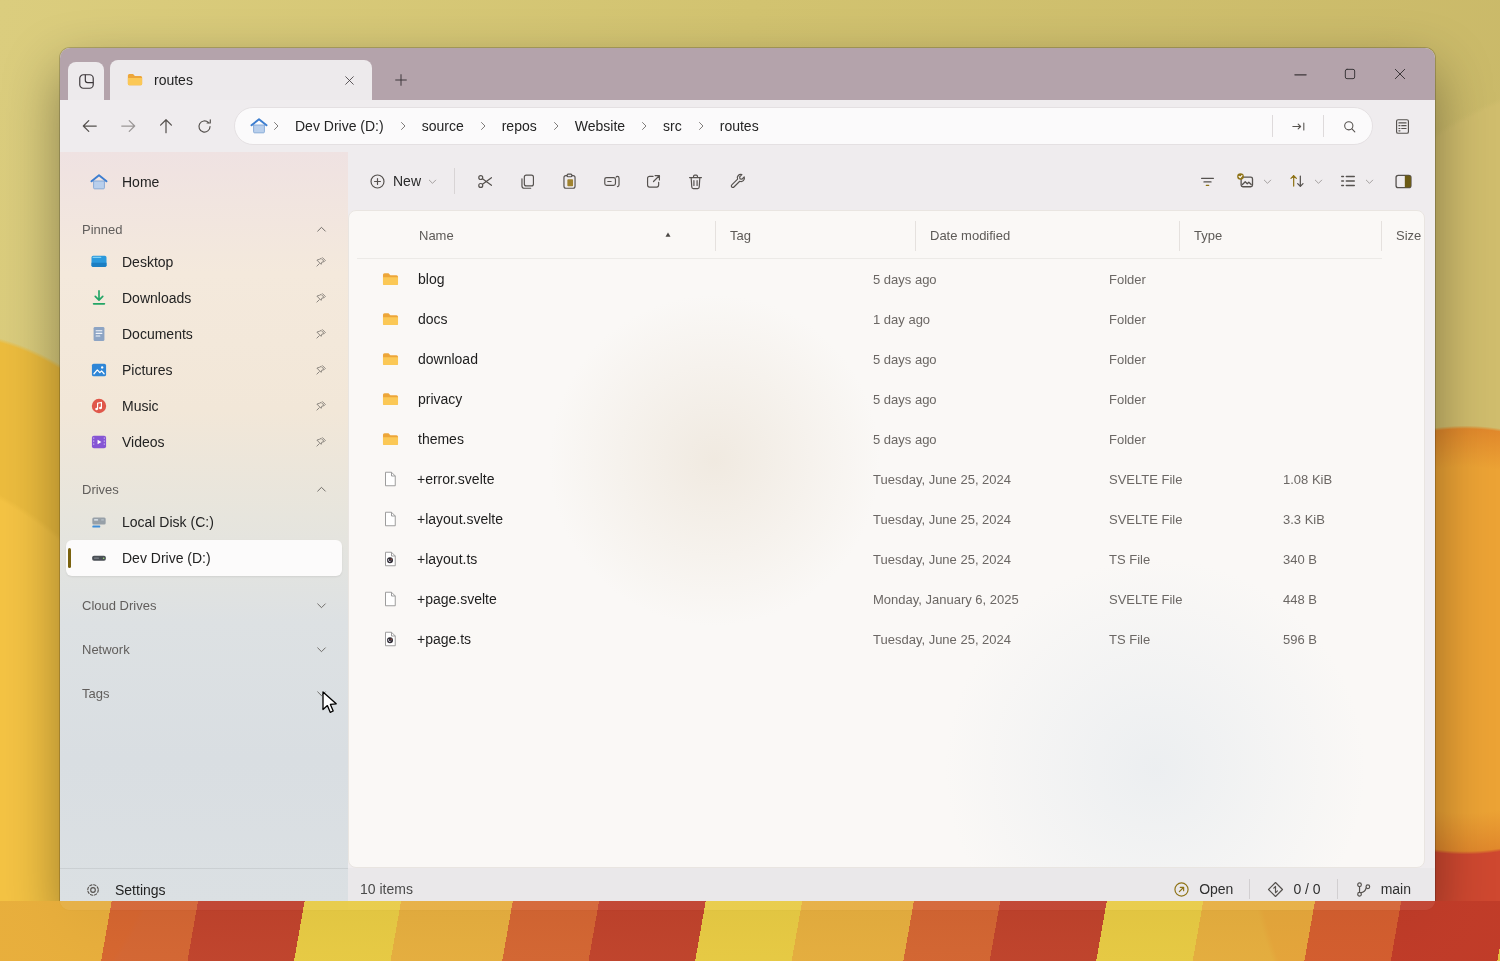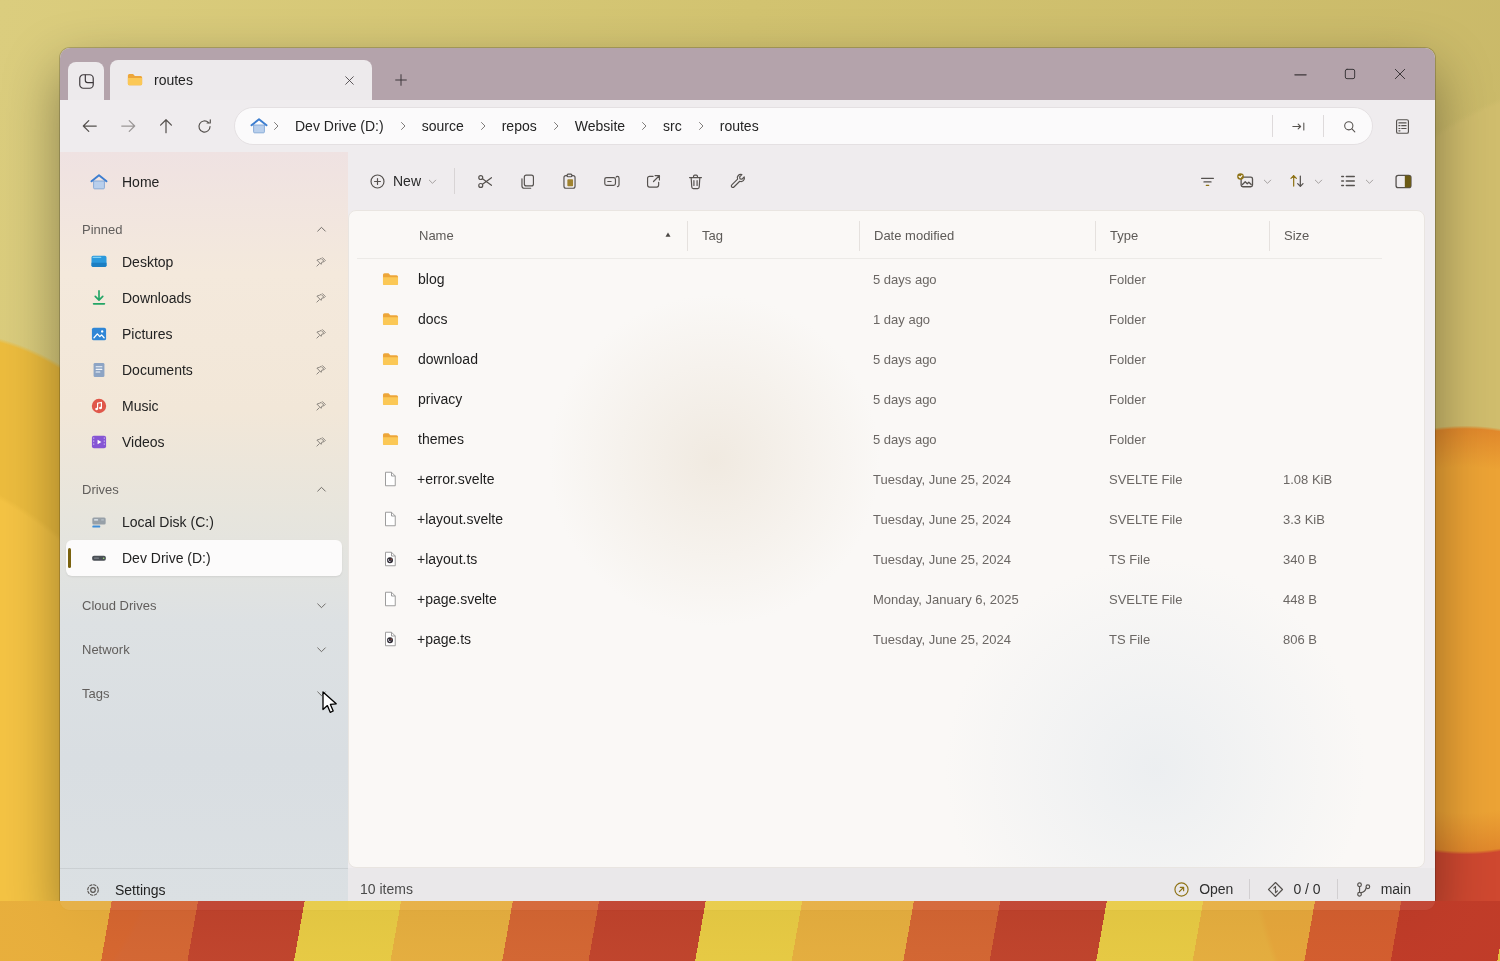--- a/index.html
+++ b/index.html
@@ -84,21 +84,21 @@
   .tb-spacer{ flex:1; }
 
   
   .filecard{ flex:1; margin:0 10px 0 0; background:#faf8f6; border-radius:8px; border:1px solid #e9e5e1;
     position:relative; overflow:hidden; min-height:0;
     background-image:
       radial-gradient(circle 230px at 34% 38%, rgba(235,226,213,.65), rgba(235,226,213,0) 72%),
       radial-gradient(circle 300px at 75% 85%, rgba(222,229,235,.5), rgba(222,229,235,0) 70%);
   }
   .grid{ display:grid; grid-template-columns:330px 172px 236px 174px 1fr; align-items:center; }
-  .fheader{ height:46px; border-bottom:1px solid #eceae7; margin:2px 42px 0 8px; }
+  .fheader{ height:46px; border-bottom:1px solid #eceae7; margin:2px 42px 0 8px;gap:28px; }
   .hcell{ font-size:13px; color:#5d5a57; padding-left:14px; height:30px; display:flex; align-items:center; }
   .hcell + .hcell{ border-left:1px solid #e5e1de; }
   .hcell.first{ padding-left:62px; }
   .sortmark{ margin-left:auto; margin-right:14px; }
   .frow{ height:40px; margin:0 42px 0 8px; border-radius:5px; }
   .fcell{ font-size:13px; color:#6b6764; padding-left:14px; white-space:nowrap; overflow:hidden; }
   .fcell.name{ font-size:14px; color:#1d1d1d; padding-left:24px; display:flex; align-items:center; gap:18px; }
 
   
   .statusbar{ height:42px; flex:none; background:#eae8ea; display:flex; align-items:center; padding:0 18px 0 12px; }
@@ -297,39 +297,39 @@
             </span>
             <span class="slabel">Downloads</span>
             <svg class="ic" width="14" height="14" viewBox="0 0 24 24" opacity=".75">
                 <path d="M14.5 4.5l5 5M12.7 6.3l5 5-4.3 1-1.2 3.7-7.2-7.2 3.7-1.2zM9 15l-4 4"></path>
               </svg>
           </div>
 
           <div class="sitem">
             <span class="sicon">
               <svg width="20" height="20" viewBox="0 0 24 24">
+                  <rect x="5.5" y="3.5" width="13" height="17" rx="1.6" fill="#8da4c4"></rect>
+                  <path d="M8.5 8h7M8.5 11.2h7M8.5 14.4h4.5" stroke="#f2f5fa" stroke-width="1.3" stroke-linecap="round"></path>
+                </svg>
+            </span>
+            <span class="slabel">Documents</span>
+            <svg class="ic" width="14" height="14" viewBox="0 0 24 24" opacity=".75">
+                <path d="M14.5 4.5l5 5M12.7 6.3l5 5-4.3 1-1.2 3.7-7.2-7.2 3.7-1.2zM9 15l-4 4"></path>
+              </svg>
+          </div>
+
+          <div class="sitem">
+            <span class="sicon">
+              <svg width="20" height="20" viewBox="0 0 24 24">
                   <rect x="3.5" y="4.5" width="17" height="15" rx="2.2" fill="#2f86d6"></rect>
                   <path d="M6 16.5l4-4.6 3 3.3 2.1-2.1 3 3.4" stroke="#fff" stroke-width="1.5" fill="none" stroke-linecap="round" stroke-linejoin="round"></path>
                   <circle cx="15.8" cy="8.9" r="1.4" fill="#fff"></circle>
                 </svg>
             </span>
             <span class="slabel">Pictures</span>
-            <svg class="ic" width="14" height="14" viewBox="0 0 24 24" opacity=".75">
-                <path d="M14.5 4.5l5 5M12.7 6.3l5 5-4.3 1-1.2 3.7-7.2-7.2 3.7-1.2zM9 15l-4 4"></path>
-              </svg>
-          </div>
-
-          <div class="sitem">
-            <span class="sicon">
-              <svg width="20" height="20" viewBox="0 0 24 24">
-                  <rect x="5.5" y="3.5" width="13" height="17" rx="1.6" fill="#8da4c4"></rect>
-                  <path d="M8.5 8h7M8.5 11.2h7M8.5 14.4h4.5" stroke="#f2f5fa" stroke-width="1.3" stroke-linecap="round"></path>
-                </svg>
-            </span>
-            <span class="slabel">Documents</span>
             <svg class="ic" width="14" height="14" viewBox="0 0 24 24" opacity=".75">
                 <path d="M14.5 4.5l5 5M12.7 6.3l5 5-4.3 1-1.2 3.7-7.2-7.2 3.7-1.2zM9 15l-4 4"></path>
               </svg>
           </div>
 
           <div class="sitem">
             <span class="sicon">
               <svg width="20" height="20" viewBox="0 0 24 24">
                   <circle cx="12" cy="12" r="8.6" fill="#e0574a"></circle>
                   <path d="M10.3 15.6V8.7l4.6-1v6.8" stroke="#fff" stroke-width="1.4" fill="none" stroke-linecap="round"></path>
@@ -680,21 +680,21 @@
                   <path d="M14 3v5h5" fill="none" stroke="#9a9a9a" stroke-width="1.3"></path>
                   <circle cx="12" cy="13.5" r="4" fill="#2e2b33"></circle>
                   <path d="M10.4 12.2a1.8 1.8 0 1 0 2.9 2" stroke="#e8e4f2" stroke-width="1.2" fill="none"></path>
                   <circle cx="13.6" cy="12.1" r=".9" fill="#d8694f"></circle>
                 </svg>
                 <span>+page.ts</span>
               </div>
             <div class="fcell"></div>
             <div class="fcell">Tuesday, June 25, 2024</div>
             <div class="fcell">TS File</div>
-            <div class="fcell">806 B</div>
+            <div class="fcell">596 B</div>
           </div>
         </div>
 
         <div class="statusbar">
           <span class="sb-count">10 items</span>
           <div class="sb-right">
             <div class="sb-item">
               <svg width="19" height="19" viewBox="0 0 24 24" class="ic ic-gold">
                   <circle cx="12" cy="12" r="8.3"></circle>
                   <path d="M9.3 14.7l5.2-5.2M10.4 9.2h4.3v4.3"></path>

